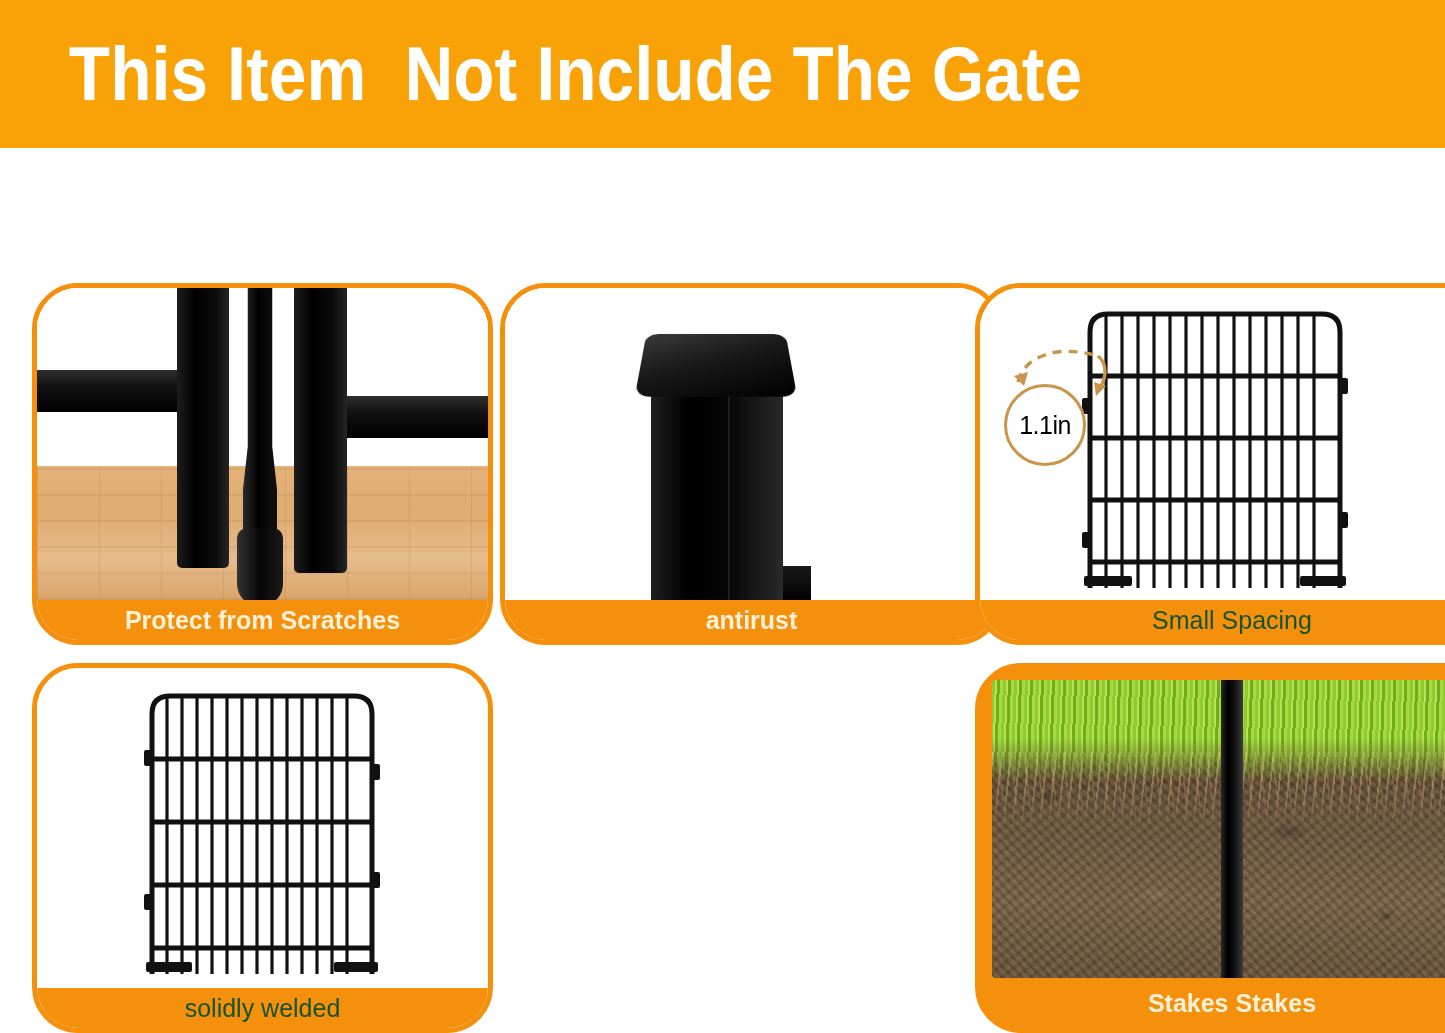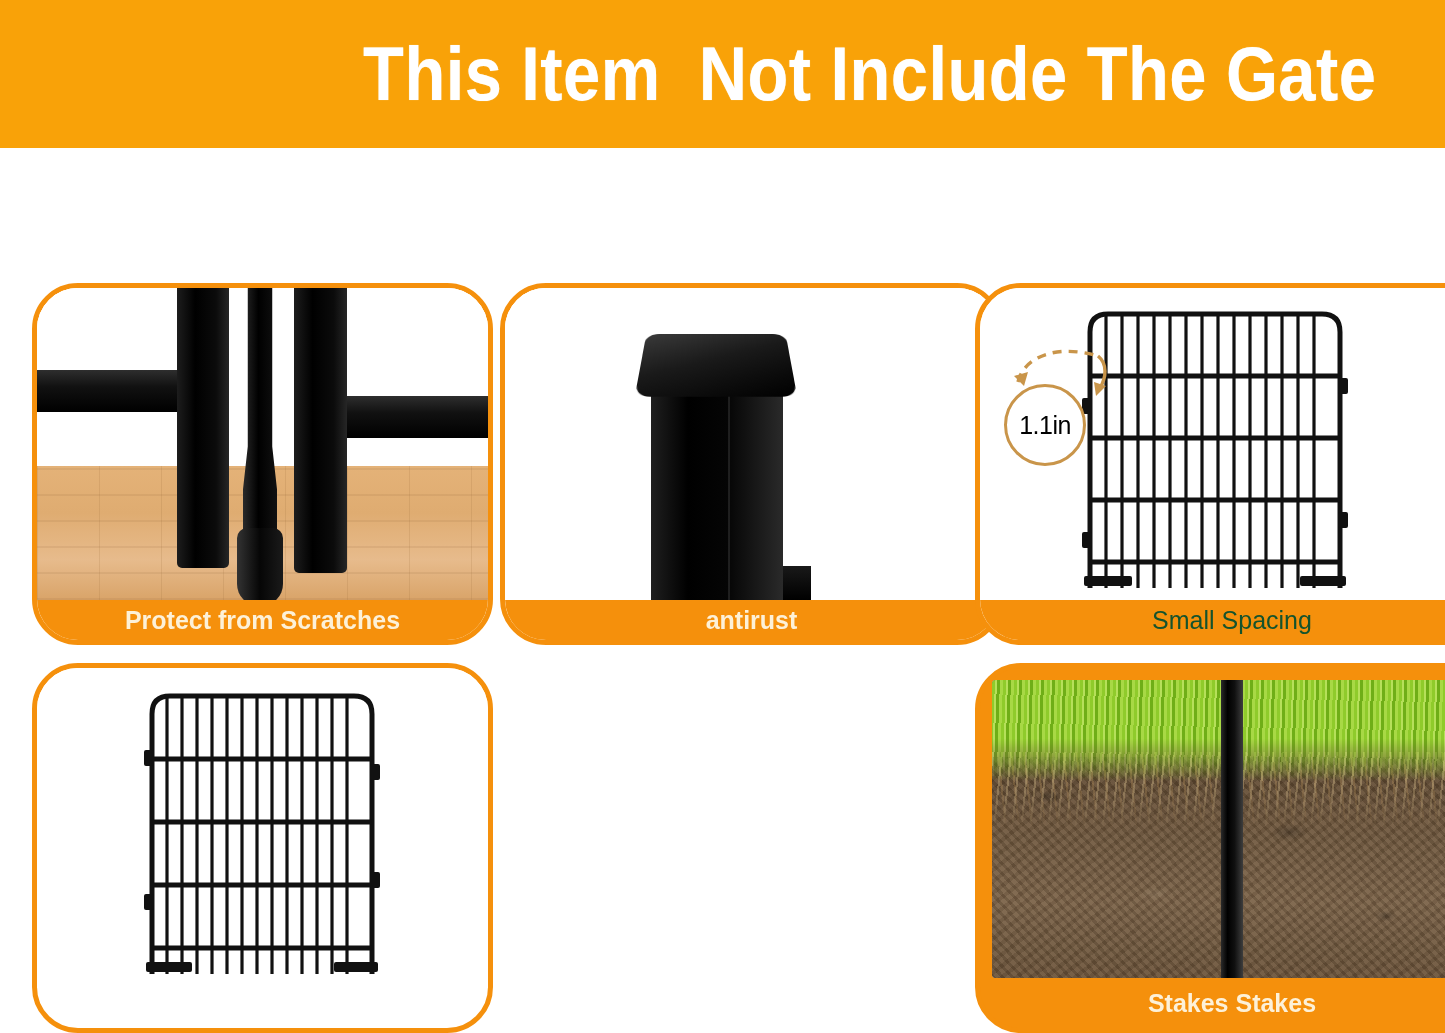--- a/index.html
+++ b/index.html
@@ -19,21 +19,21 @@
   
   .banner {
     position: absolute;
     left: 0;
     top: 0;
     width: 1445px;
     height: 148px;
     background: #F9A208;
     display: flex;
     align-items: center;
-    justify-content: flex-end;
+    justify-content: flex-start;
     box-sizing: border-box;
   }
   .banner-title {
     color: #FFFFFF;
     font-family: "Liberation Sans Narrow", "Liberation Sans", sans-serif;
     font-weight: bold;
     font-size: 76px;
     letter-spacing: 0.5px;
     transform: scaleX(0.88);
     transform-origin: center;
@@ -341,20 +341,21 @@
             <rect x="2" y="68" width="10" height="16" rx="2"></rect>
             <rect x="228" y="82" width="10" height="16" rx="2"></rect>
             <rect x="2" y="212" width="10" height="16" rx="2"></rect>
             <rect x="228" y="190" width="10" height="16" rx="2"></rect>
             <rect x="4" y="280" width="46" height="10" rx="2"></rect>
             <rect x="192" y="280" width="44" height="10" rx="2"></rect>
           </g>
         </svg>
       </div>
     </div>
+    <div class="card-caption thin">solidly welded</div>
   </div>
 
 
   <div class="card c3 r2 filled">
     <div class="card-media">
       <div class="scene-soil">
         <div class="soil"></div>
         <div class="roots"></div>
         <div class="grass"></div>
         <div class="stake"></div>

